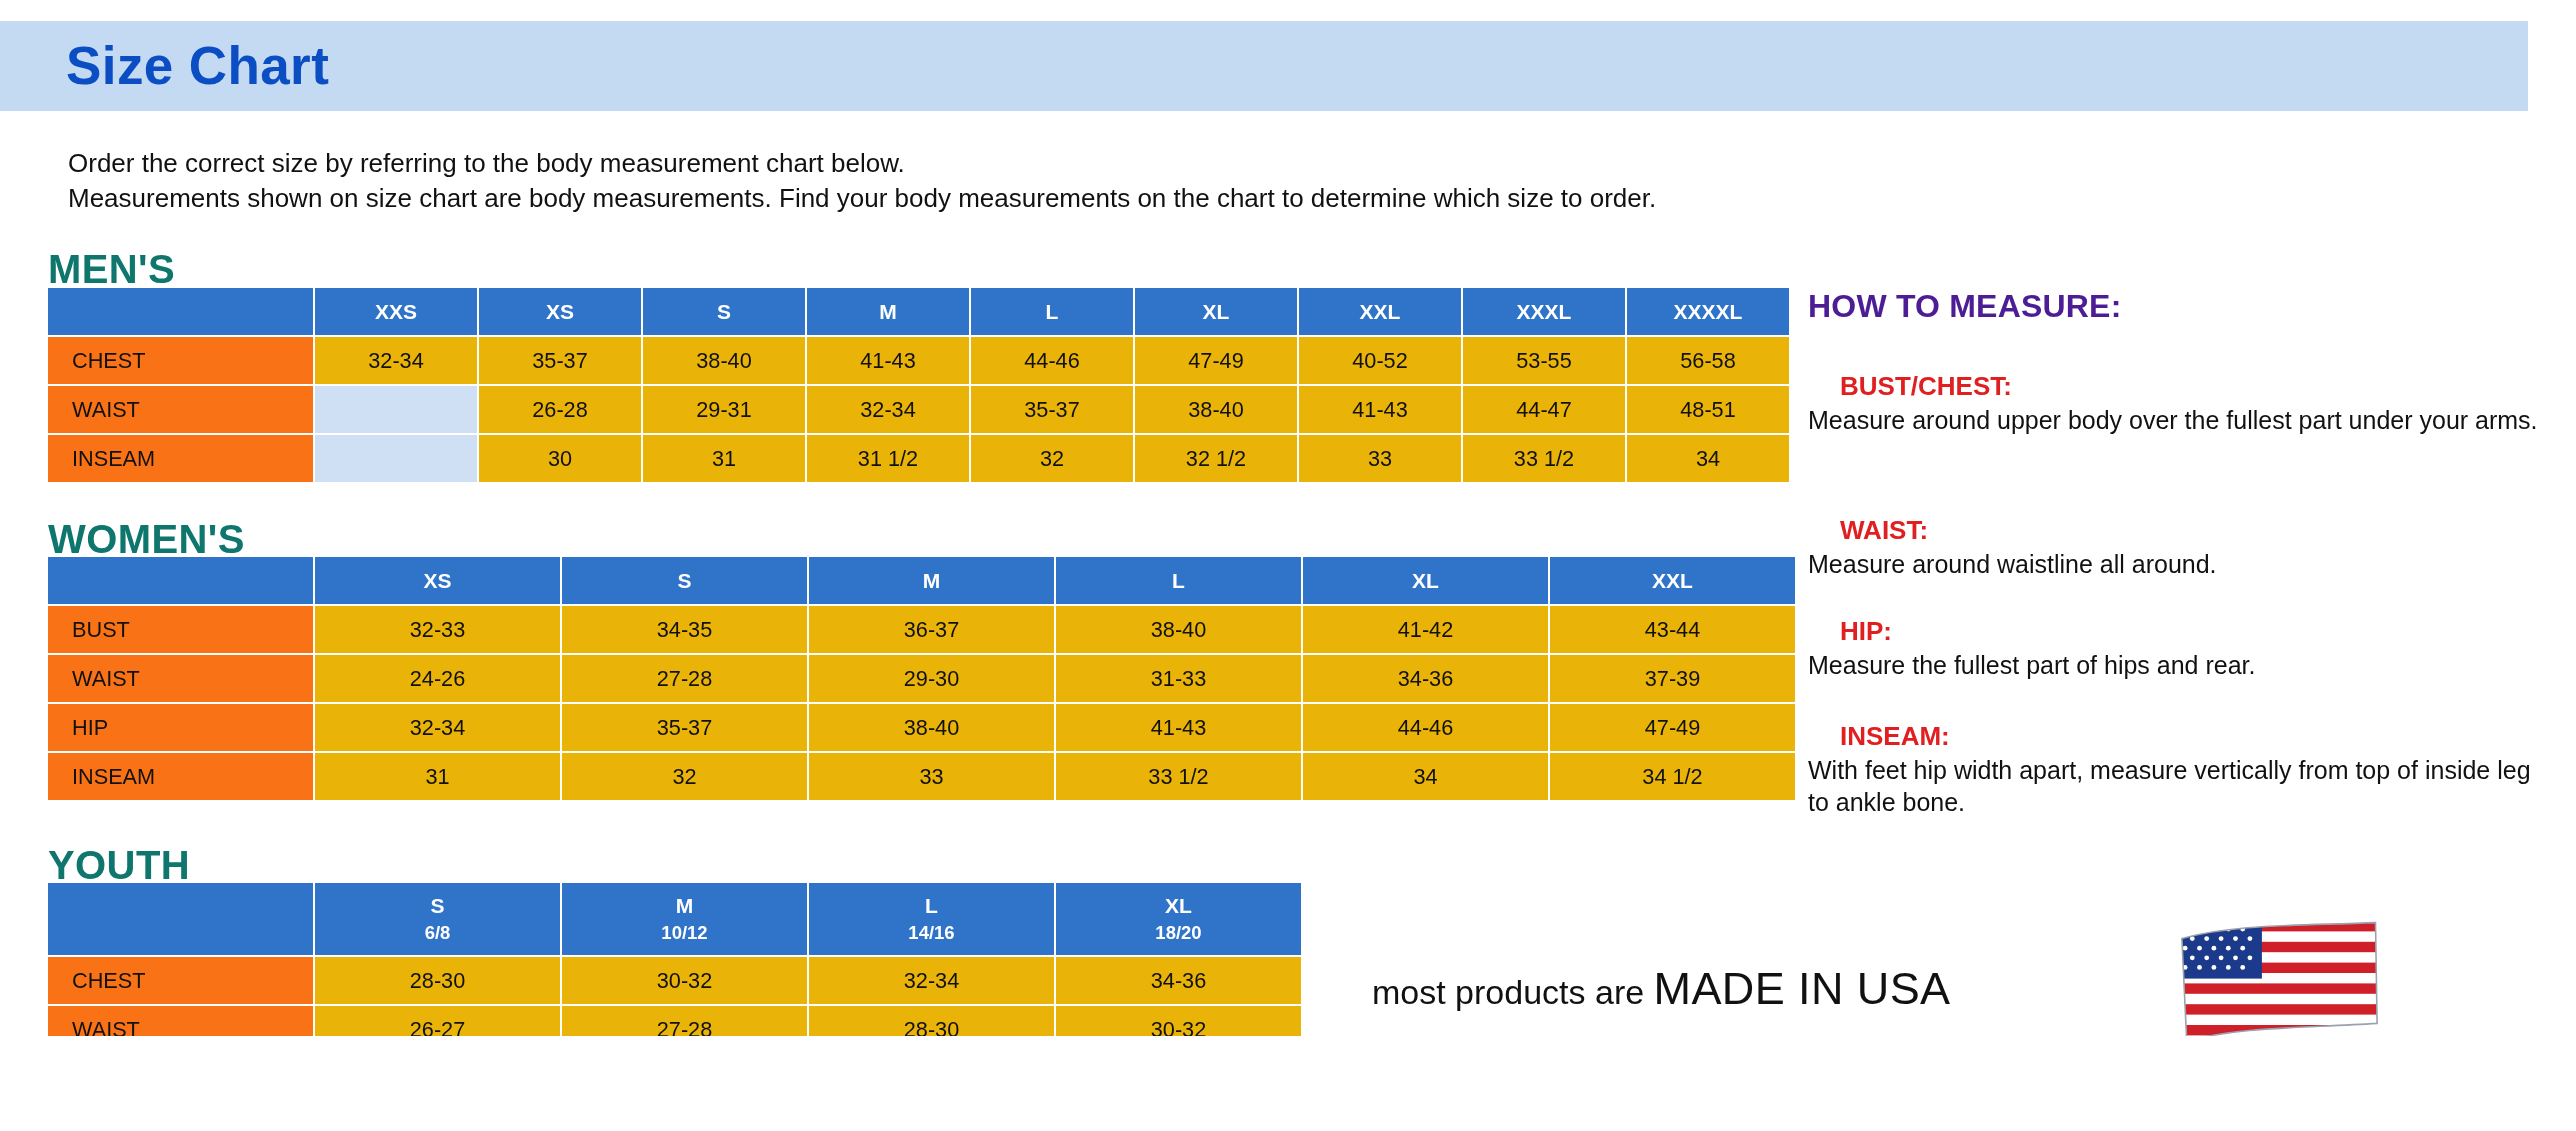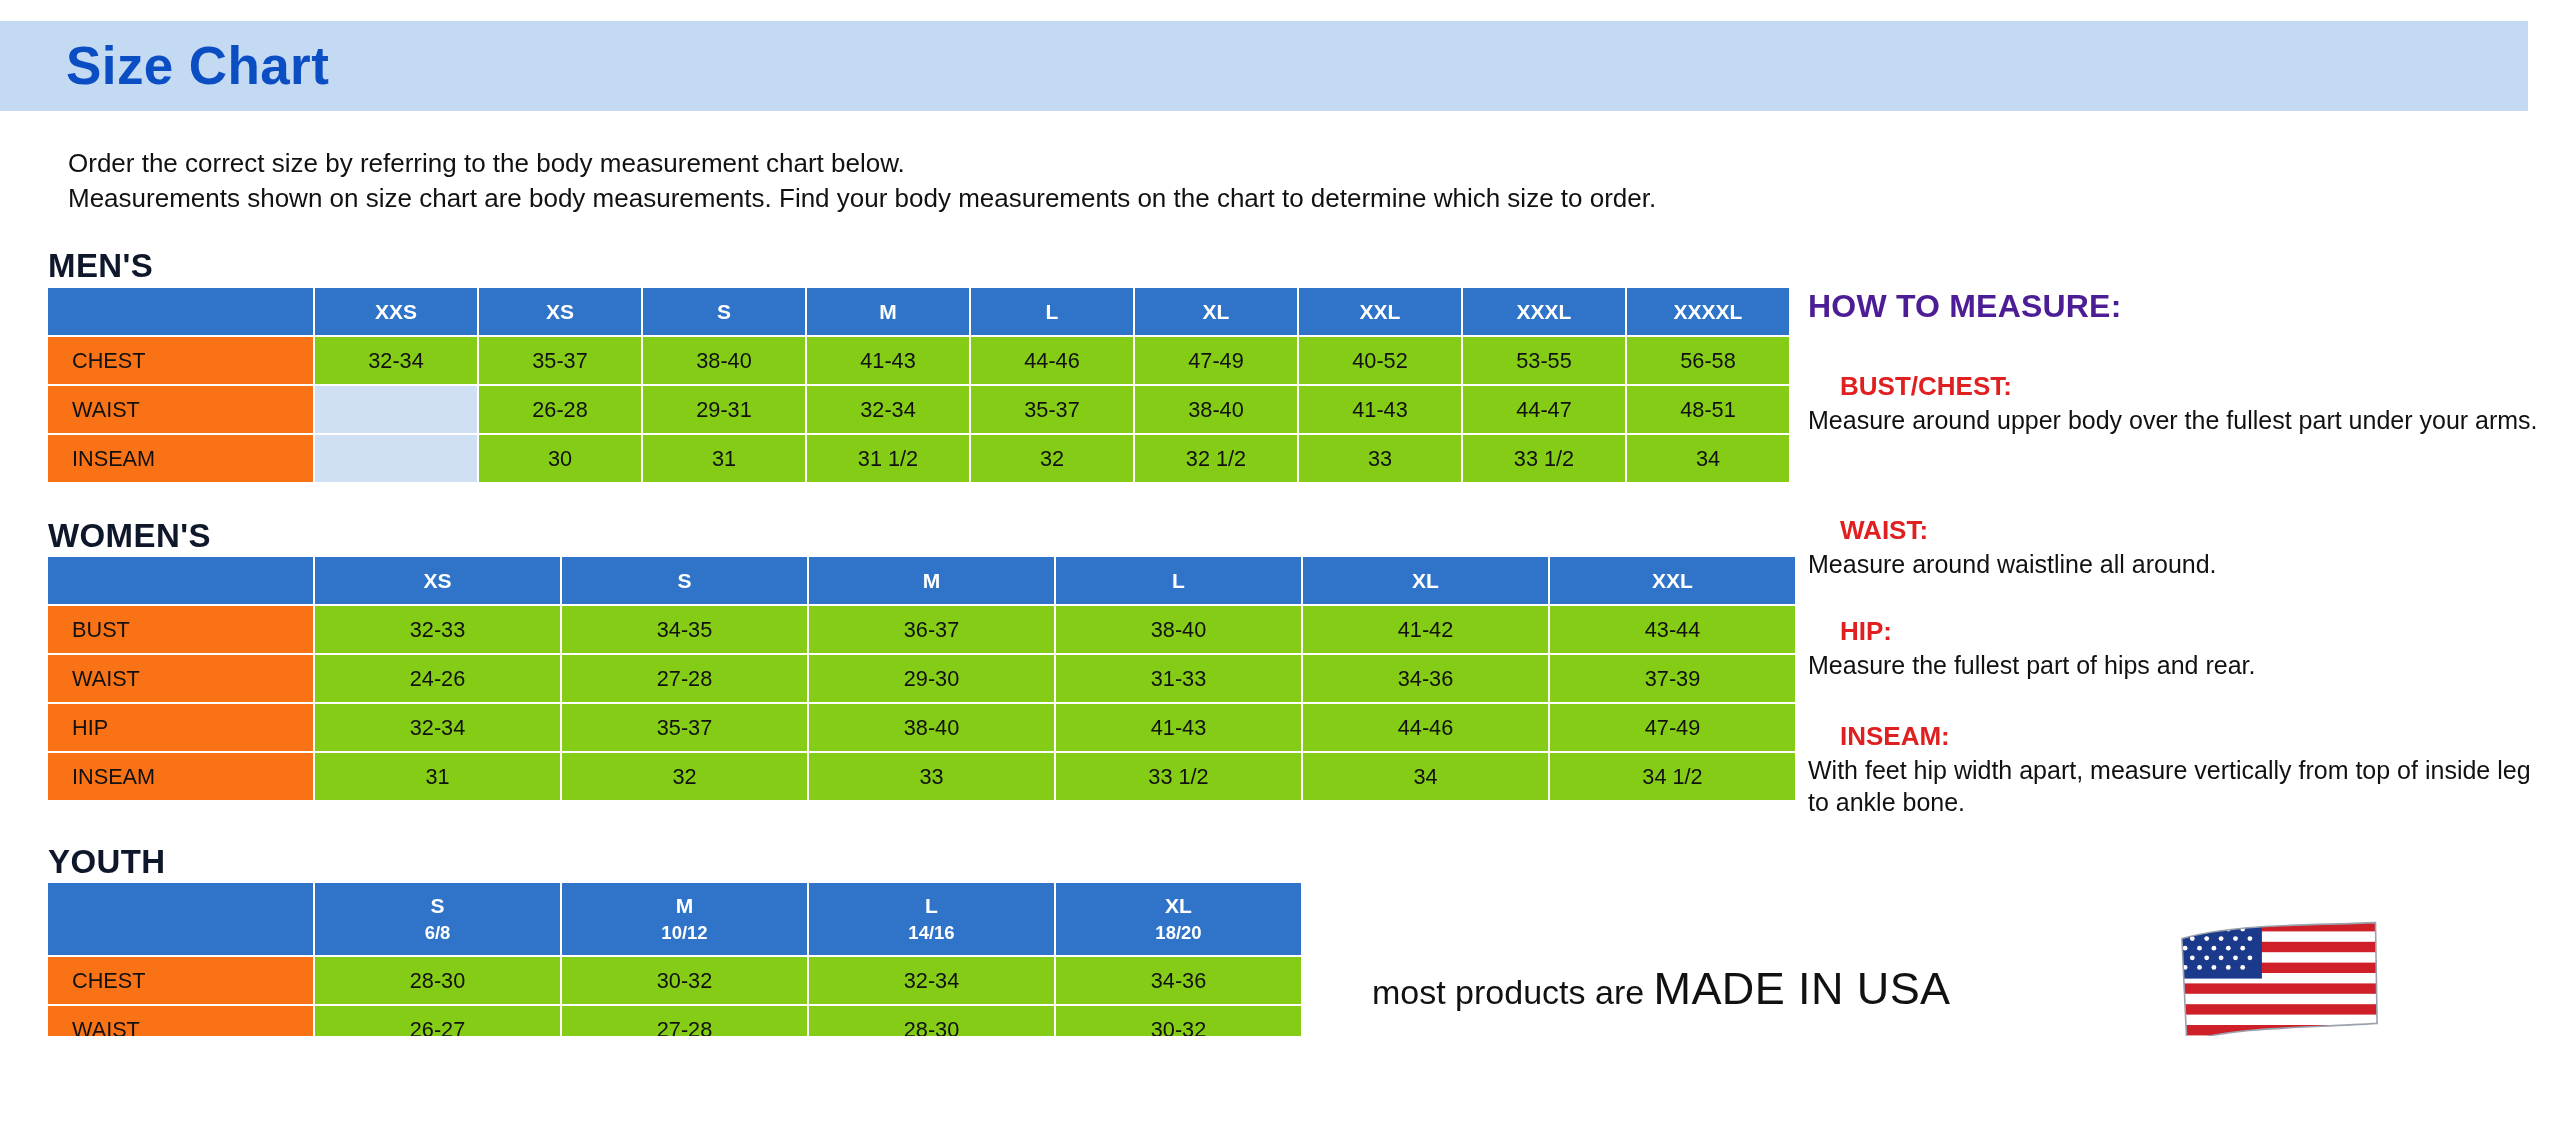--- a/index.html
+++ b/index.html
@@ -46,23 +46,23 @@
     top: 146px;
     width: 2432px;
     color: #111111;
     font-size: 26px;
     line-height: 35px;
   }
 
   
   .section-title {
     position: absolute;
-    font-size: 33px;
+    font-size: 40px;
     font-weight: bold;
-    color: #0f172a;
+    color: #0f766e;
     letter-spacing: 0.4px;
   }
   #men-title   { left: 48px; top: 247px; }
   #women-title { left: 48px; top: 517px; }
   #youth-title { left: 48px; top: 843px; }
 
   
   table.size-table {
     position: absolute;
     border-collapse: separate;
@@ -83,21 +83,21 @@
   }
   table.size-table td.rowhead {
     background: #f97316;
     color: #111111;
     text-align: left;
     padding-left: 24px;
     font-weight: normal;
     font-size: 21.7px;
   }
   table.size-table td.val {
-    background: #84cc16;
+    background: #eab308;
     color: #111111;
     font-weight: normal;
     font-size: 21.7px;
   }
   table.size-table td.val.empty { background: #cfe0f5; }
   table.size-table th.corner { background: #2f74c9; }
 
   
   #men-table { left: 46px; top: 286px; width: 1736px; }
   #men-table col.c0 { width: 265px; }

